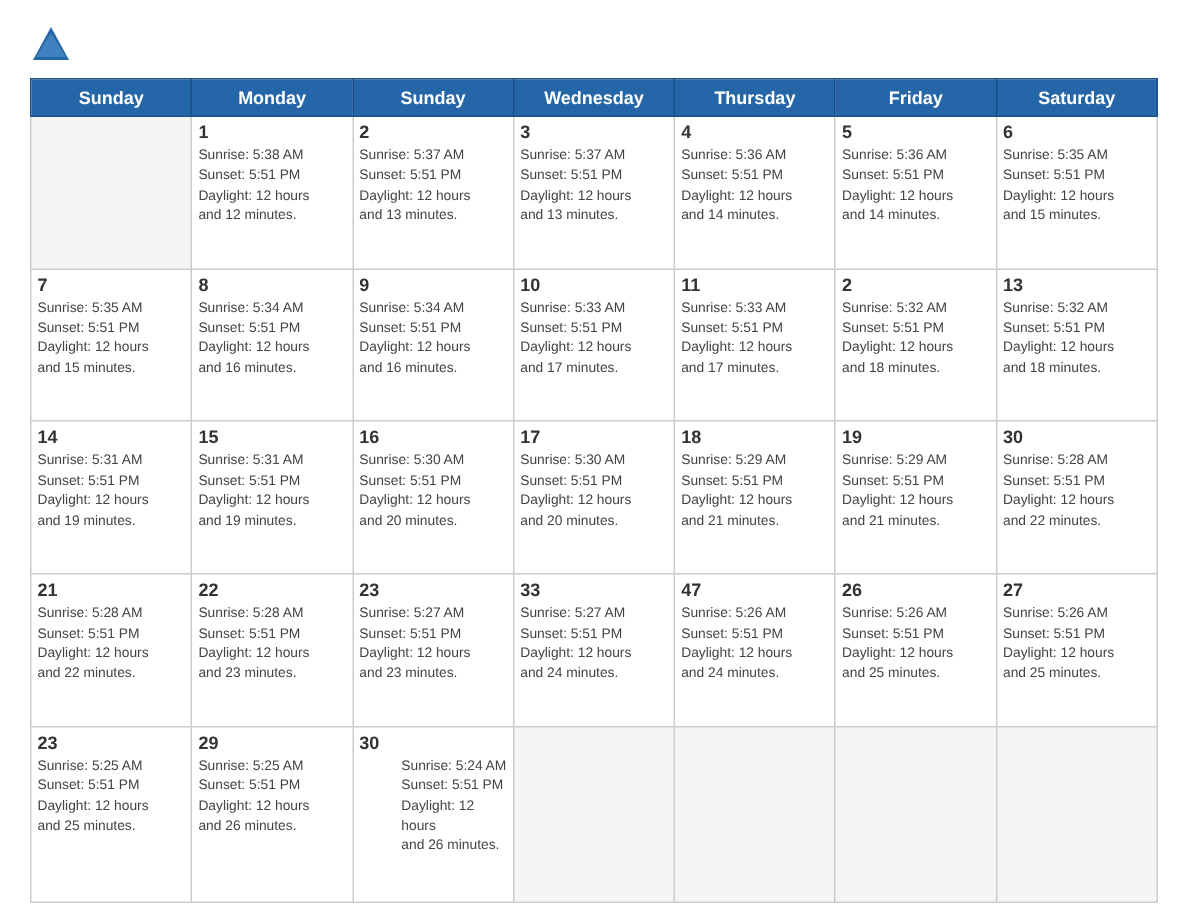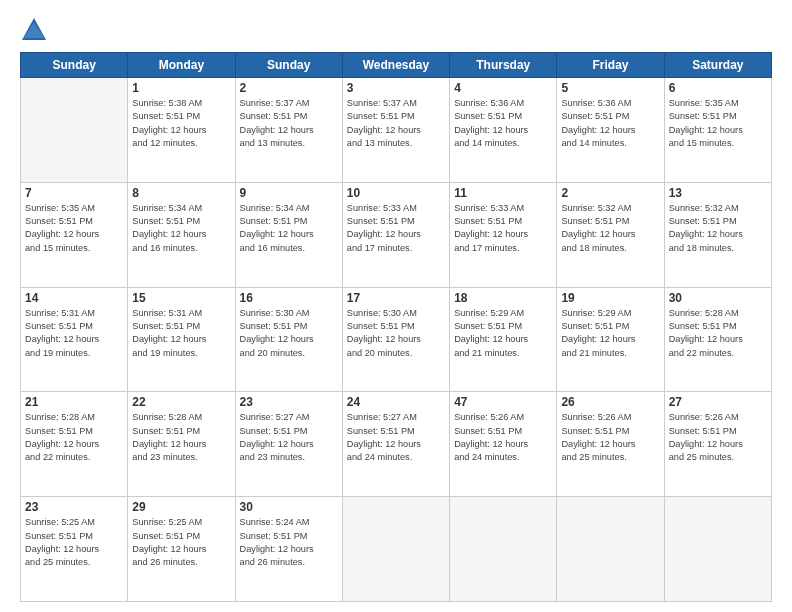--- a/index.html
+++ b/index.html
@@ -296,21 +296,21 @@
 and 23 minutes.</div>
           </td>
           <td>
             <div class="day-number">23</div>
             <div class="day-info" style="white-space: pre-line;">Sunrise: 5:27 AM
 Sunset: 5:51 PM
 Daylight: 12 hours
 and 23 minutes.</div>
           </td>
           <td>
-            <div class="day-number">24</div>
+            <div class="day-number">33</div>
             <div class="day-info" style="white-space: pre-line;">Sunrise: 5:27 AM
 Sunset: 5:51 PM
 Daylight: 12 hours
 and 24 minutes.</div>
           </td>
           <td>
             <div class="day-number">47</div>
             <div class="day-info" style="white-space: pre-line;">Sunrise: 5:26 AM
 Sunset: 5:51 PM
 Daylight: 12 hours
@@ -341,21 +341,21 @@
           </td>
           <td>
             <div class="day-number">29</div>
             <div class="day-info" style="white-space: pre-line;">Sunrise: 5:25 AM
 Sunset: 5:51 PM
 Daylight: 12 hours
 and 26 minutes.</div>
           </td>
           <td>
             <div class="day-number">30</div>
-            <div class="day-info" style="white-space: pre-line;">Sunrise: 5:24 AM
+            <div class="day-info" style="white-space: pre-line; margin-left: 28px;">Sunrise: 5:24 AM
 Sunset: 5:51 PM
 Daylight: 12 hours
 and 26 minutes.</div>
           </td>
           <td class="empty"></td>
           <td class="empty"></td>
           <td class="empty"></td>
           <td class="empty"></td>
         </tr>
       </tbody>

